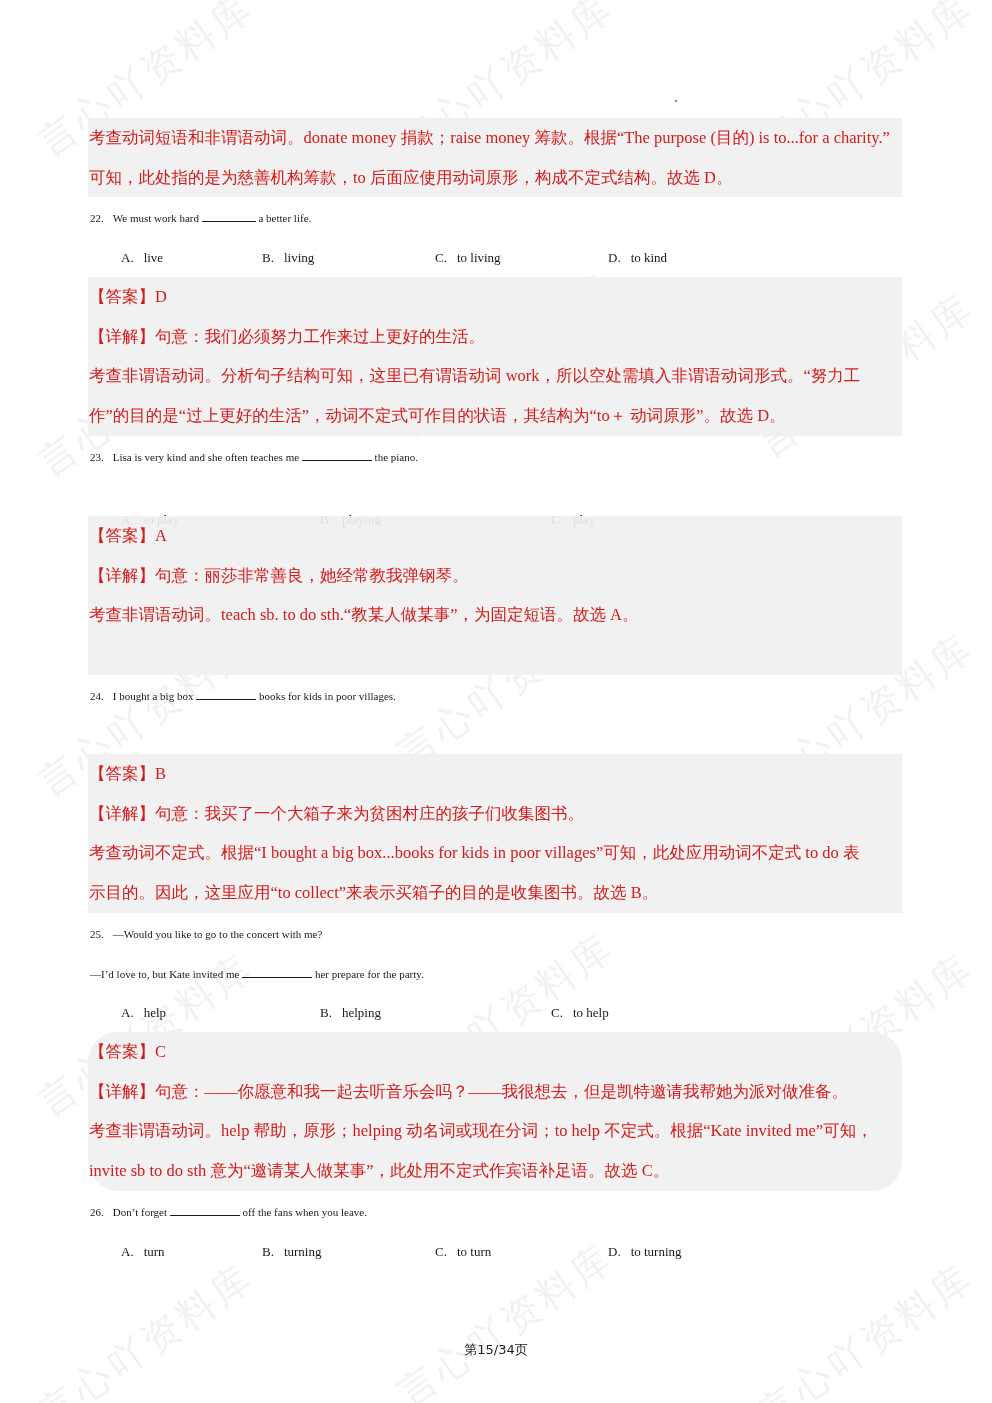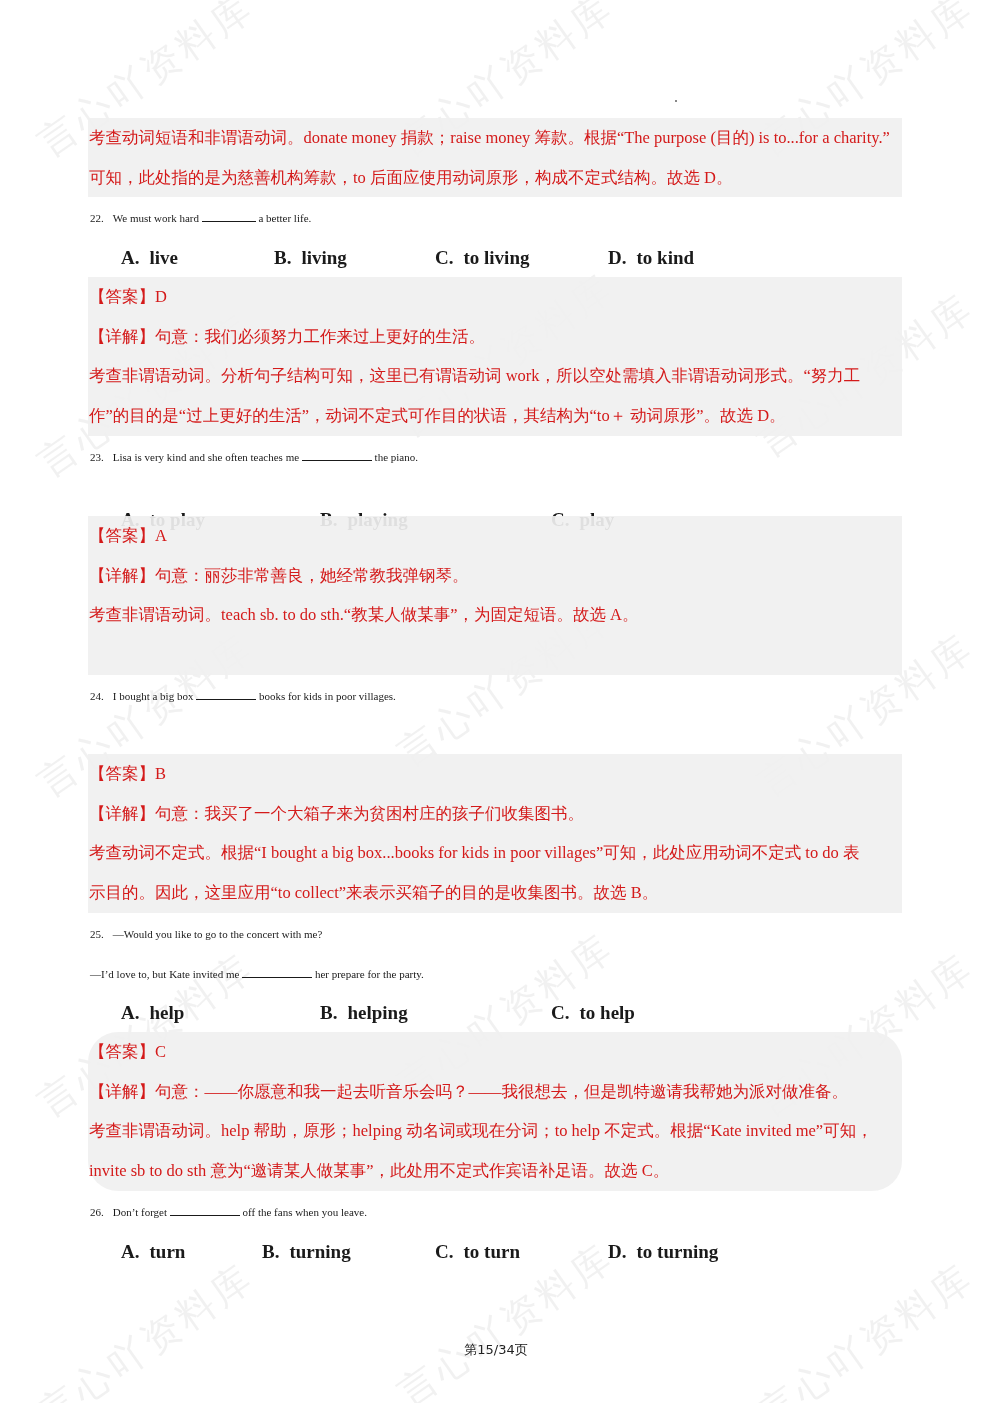--- a/index.html
+++ b/index.html
@@ -17,21 +17,21 @@
     .page { position: absolute; left: 0; top: 0; width: 992px; height: 1403px; z-index: 1; }
     .dot { position: absolute; left: 675px; top: 100px; width: 2px; height: 2px; background: #888; }
     .explain {
       position: absolute; left: 88px; width: 814px; background: rgba(240,240,240,0.92);
       color: #d41a1a; font-size: 16.5px; box-sizing: border-box; padding-left: 1px;
     }
     .explain .line { height: 39.5px; line-height: 39.5px; white-space: nowrap; }
     .q { position: absolute; left: 90px; font-size: 11px; line-height: 24px; white-space: nowrap; color: #1a1a1a; }
     .q .num { margin-right: 9px; }
     .blank { display: inline-block; border-bottom: 1px solid #1a1a1a; height: 14px; vertical-align: baseline; }
-    .opts { position: absolute; left: 0; font-size: 19px; line-height: 24px; white-space: nowrap; width: 992px; height: 24px; font-weight: bold; }
+    .opts { position: absolute; left: 0; font-size: 13px; line-height: 24px; white-space: nowrap; width: 992px; height: 24px; }
     .opt { position: absolute; top: 0; }
     .opt .letter { margin-right: 10px; }
     .footer {
       position: absolute; top: 1341px; left: 0; width: 992px; text-align: center;
       font-family: "DejaVu Sans", sans-serif; font-size: 13px; color: #222;
     }
   </style>
 </head>
 <body>
 
@@ -61,21 +61,21 @@
     <div class="line">可知，此处指的是为慈善机构筹款，to 后面应使用动词原形，构成不定式结构。故选 D。</div>
   </div>
 
   <div class="q" style="top:206px;">
     <span class="num">22.</span><span>We must work hard</span>
     <span class="blank" style="width:54px;"></span>
     <span>a better life.</span>
   </div>
   <div class="opts" style="top:246px;">
     <span class="opt" style="left:121px;"><span class="letter">A.</span><span>live</span></span>
-    <span class="opt" style="left:274px;"><span class="letter">B.</span><span>living</span></span>
+    <span class="opt" style="left:262px;"><span class="letter">B.</span><span>living</span></span>
     <span class="opt" style="left:435px;"><span class="letter">C.</span><span>to living</span></span>
     <span class="opt" style="left:608px;"><span class="letter">D.</span><span>to kind</span></span>
   </div>
   <div class="explain" style="top:277px;height:159px;">
     <div class="line"><span>【答案】</span><span>D</span></div>
     <div class="line"><span>【详解】</span><span>句意：我们必须努力工作来过上更好的生活。</span></div>
     <div class="line">考查非谓语动词。分析句子结构可知，这里已有谓语动词 work，所以空处需填入非谓语动词形式。“努力工</div>
     <div class="line">作”的目的是“过上更好的生活”，动词不定式可作目的状语，其结构为“to＋ 动词原形”。故选 D。</div>
   </div>
 

